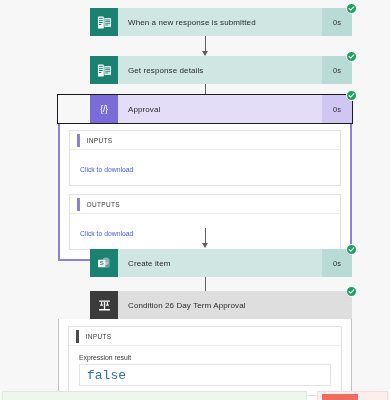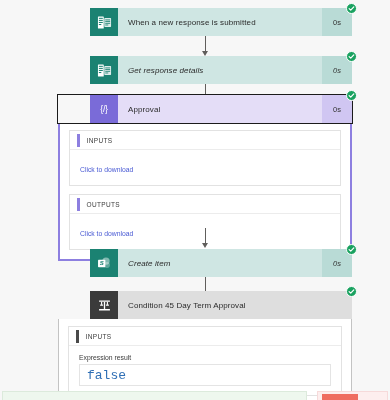--- a/index.html
+++ b/index.html
@@ -239,21 +239,21 @@
           </svg>
       </div>
     </div>
   </div>
 
   <div class="connector" style="top:36px; height:20px;">
     <div class="line"></div>
       <div class="head"></div>
   </div>
 
-  <div class="card-wrap teal" style="top:56px;font-style:italic;">
+  <div class="card-wrap teal" style="top:56px;">
     <div class="card">
       <div class="card-icon">
         <svg width="15" height="15" viewBox="0 0 16 16" aria-hidden="true">
           <rect x="1" y="1.5" width="6.2" height="13" rx="0.6" fill="#ffffff"></rect>
           <rect x="2" y="3" width="4.2" height="1.1" fill="#1b8272"></rect>
           <rect x="2" y="5.2" width="4.2" height="1.1" fill="#1b8272"></rect>
           <rect x="2" y="7.4" width="4.2" height="1.1" fill="#1b8272"></rect>
           <rect x="2" y="9.6" width="2.6" height="1.1" fill="#1b8272"></rect>
           <rect x="7.8" y="3.3" width="7.2" height="9.4" rx="0.6" fill="#ffffff" opacity="0.85"></rect>
           <rect x="8.8" y="4.8" width="5.2" height="0.9" fill="#1b8272"></rect>
@@ -314,21 +314,21 @@
       </div>
 
     </div>
   </div>
 
   <div class="connector" style="top:228px; height:20px;">
     <div class="line"></div>
       <div class="head"></div>
   </div>
 
-  <div class="card-wrap teal" style="top:249px;font-style:italic;">
+  <div class="card-wrap teal" style="top:249px;">
     <div class="card">
       <div class="card-icon">
         <svg width="15" height="15" viewBox="0 0 16 16" aria-hidden="true">
           <circle cx="9.6" cy="5.4" r="3.9" fill="#ffffff" opacity="0.45"></circle>
           <circle cx="10.6" cy="9.6" r="3.2" fill="#ffffff" opacity="0.3"></circle>
           <rect x="1.1" y="4.1" width="7.8" height="7.8" rx="0.7" fill="#ffffff"></rect>
           <text x="5" y="9.9" text-anchor="middle" font-family="Liberation Sans, sans-serif" font-size="6.4" font-weight="bold" fill="#1b8272">S</text>
         </svg>
       </div>
       <div class="card-title">Create item</div>
@@ -352,21 +352,21 @@
         <svg width="15" height="15" viewBox="0 0 16 16" aria-hidden="true">
           <rect x="2.2" y="2.6" width="11.6" height="1.5" rx="0.3" fill="#ffffff"></rect>
           <rect x="7.3" y="4.1" width="1.4" height="7.6" fill="#ffffff"></rect>
           <rect x="4.3" y="4.1" width="1.2" height="3.2" fill="#ffffff"></rect>
           <rect x="10.5" y="4.1" width="1.2" height="3.2" fill="#ffffff"></rect>
           <rect x="3.3" y="7.0" width="3.2" height="1.3" rx="0.3" fill="#ffffff"></rect>
           <rect x="9.5" y="7.0" width="3.2" height="1.3" rx="0.3" fill="#ffffff"></rect>
           <rect x="2.2" y="11.8" width="11.6" height="1.5" rx="0.3" fill="#ffffff"></rect>
         </svg>
       </div>
-      <div class="card-title">Condition 45 Day Term Approval</div>
+      <div class="card-title">Condition 26 Day Term Approval</div>
       <div class="badge">
         <svg width="7" height="7" viewBox="0 0 10 10">
             <path d="M1.6 5.1 L3.9 7.3 L8.3 2.6" fill="none" stroke="#ffffff" stroke-width="1.7" stroke-linecap="round" stroke-linejoin="round"></path>
           </svg>
       </div>
     </div>
 
     <div class="expand gray-edge">
       <div class="panel">
         <div class="panel-head">

